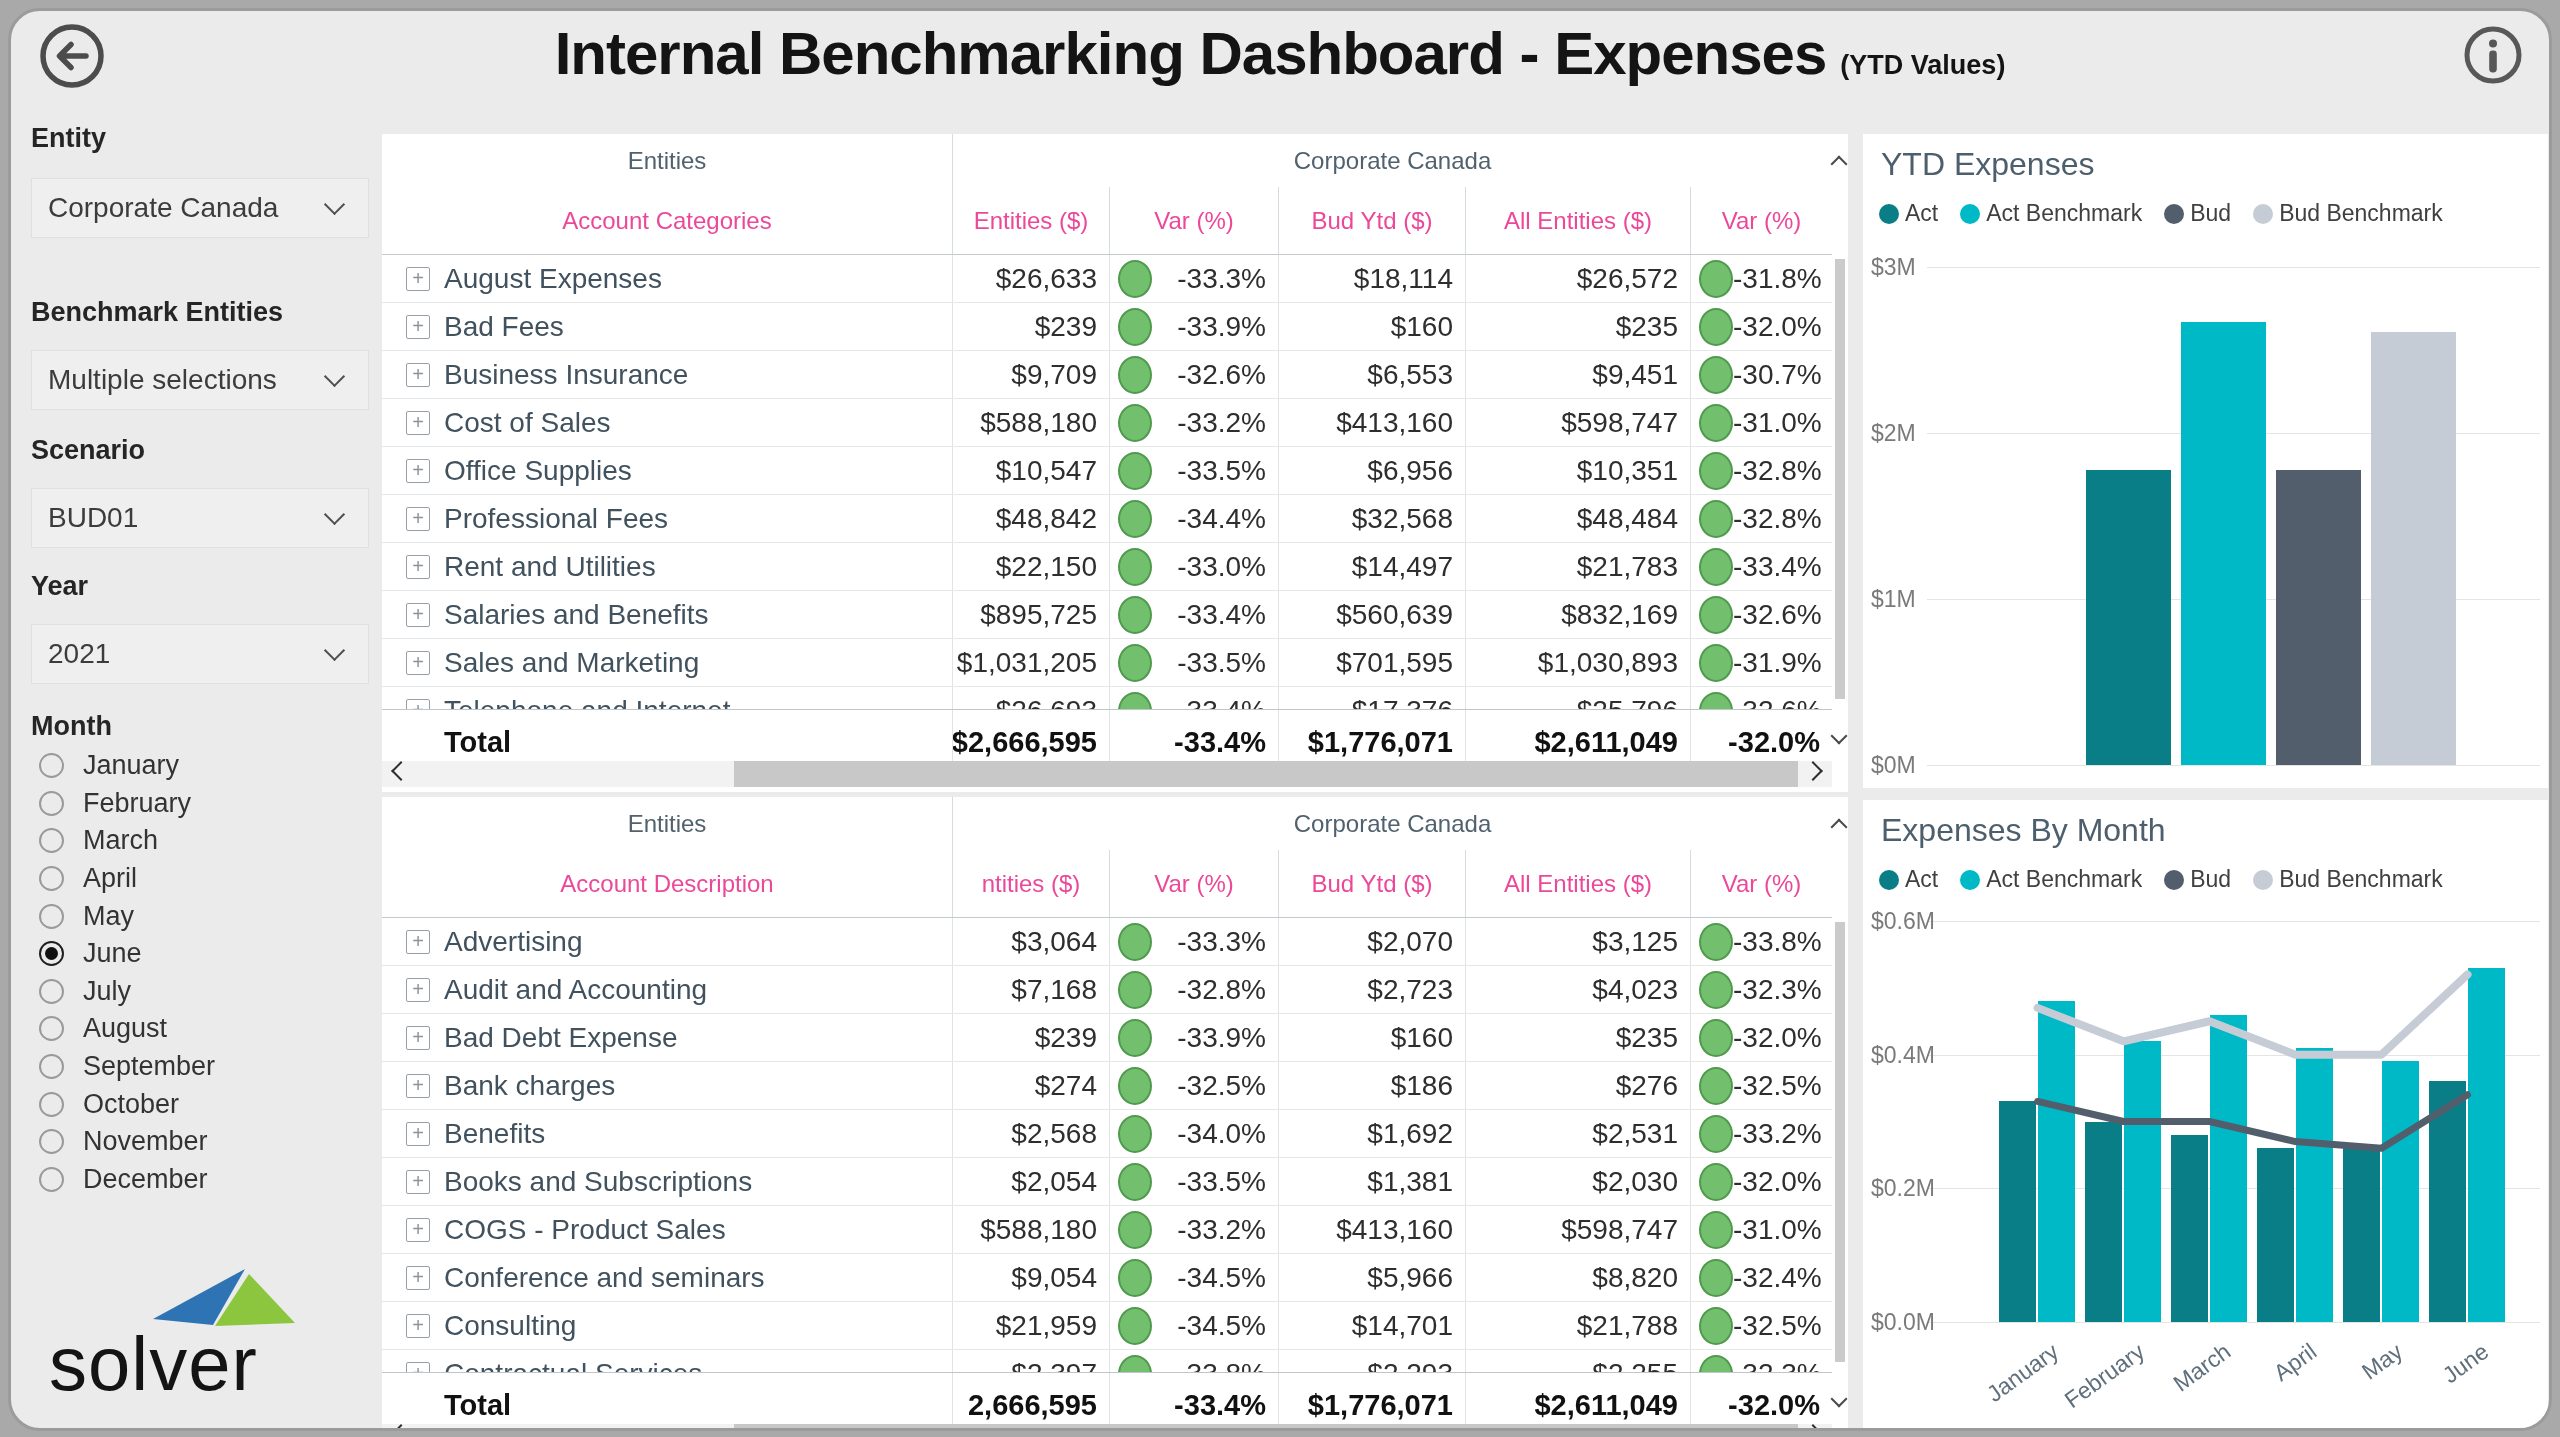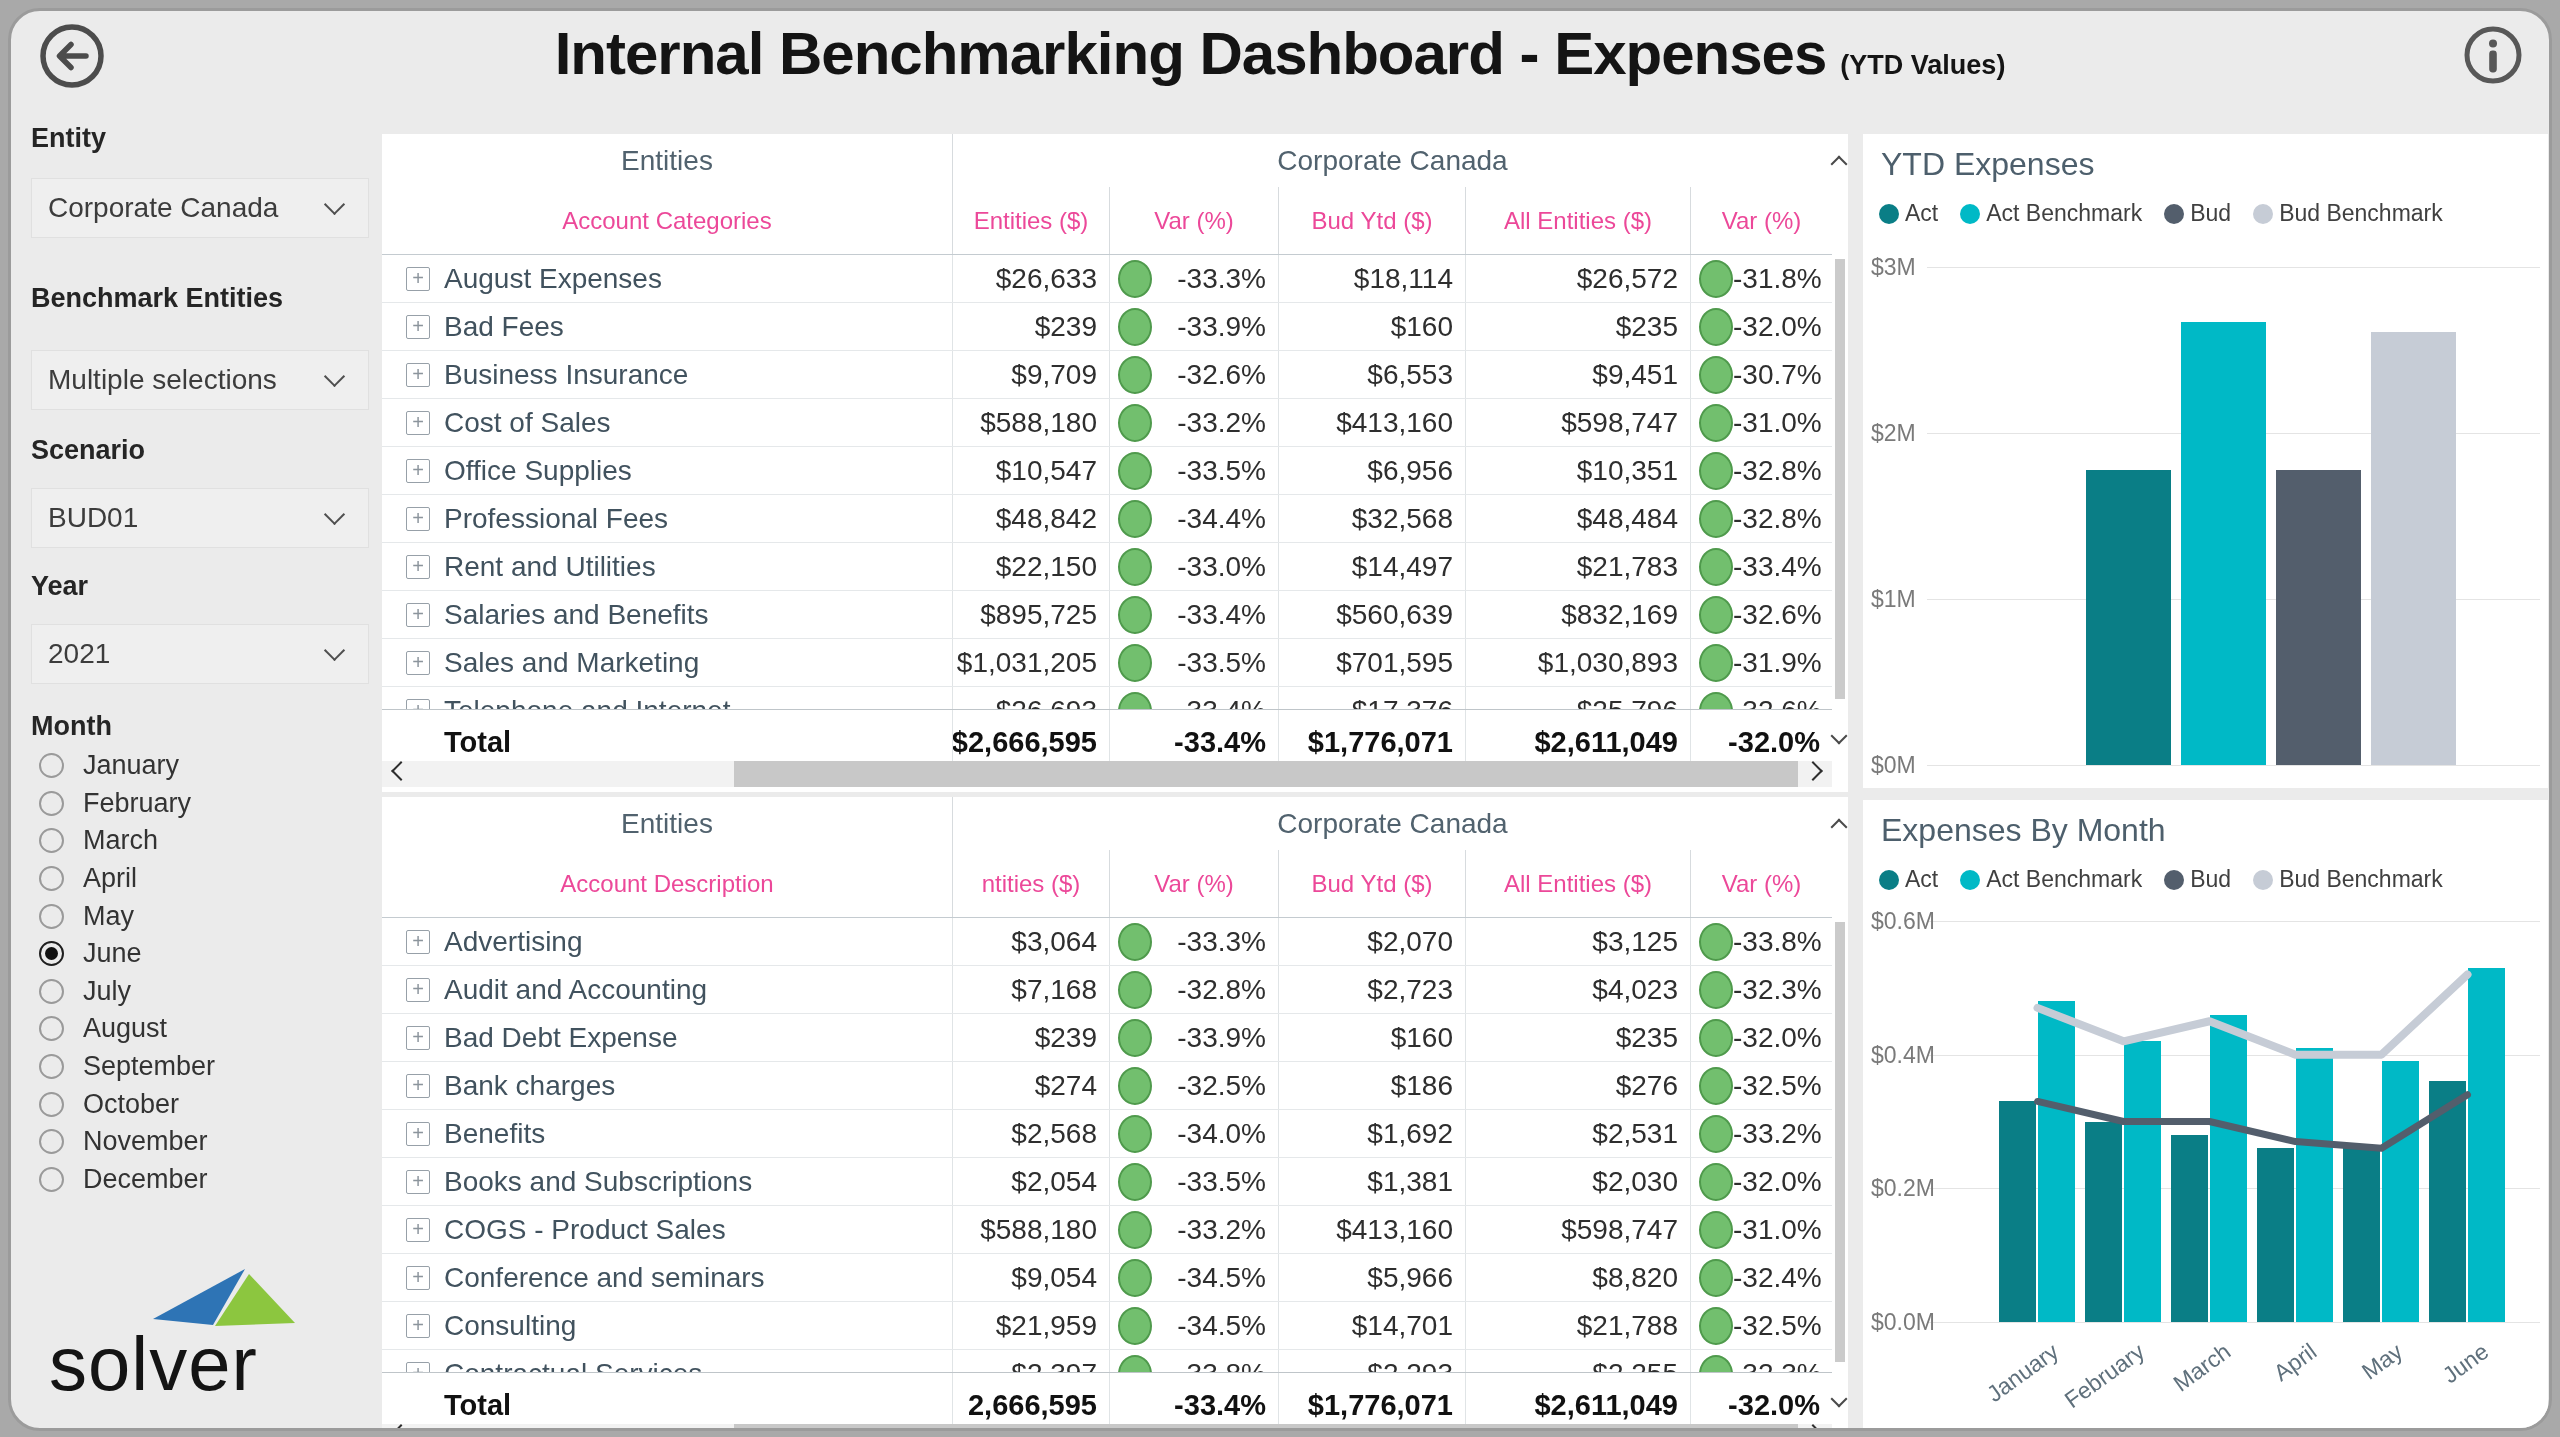--- a/index.html
+++ b/index.html
@@ -29,21 +29,21 @@
   .month-item.selected .radio::after{content:"";display:block;width:13px;height:13px;margin:4px;background:#111;border-radius:50%;}
   .month-label{font-size:27px;color:#333;margin-left:19px;}
   .logo{position:absolute;left:38px;top:1258px;width:300px;}
   .logo svg{display:block;margin-left:102px;}
   .logo-text{font-size:76px;color:#141414;letter-spacing:1px;line-height:0.92;}
   
   .table-card{position:absolute;left:371px;width:1466px;background:#fff;overflow:hidden;}
   #table0{top:123px;height:658px;}
   #table1{top:786px;height:643px;}
   .ghead{position:absolute;left:0;top:0;right:16px;height:53px;display:grid;grid-template-columns:570px 1fr;}
-  .ghead .gcell{display:flex;align-items:center;justify-content:center;font-size:28px;color:#51626e;}
+  .ghead .gcell{display:flex;align-items:center;justify-content:center;font-size:24px;color:#51626e;}
   .ghead .gcell+.gcell{border-left:1px solid #d7dbde;}
   .chead{position:absolute;left:0;top:53px;right:16px;height:68px;display:grid;
     grid-template-columns:570px 157px 169px 187px 225px 142px;border-bottom:1px solid #c4cbd0;}
   .chead .hcell{display:flex;align-items:center;justify-content:center;font-size:24px;color:#ec4899;overflow:hidden;}
   .chead .hcell+.hcell{border-left:1px solid #d7dbde;}
   .tbody{position:absolute;left:0;top:121px;right:16px;height:454px;overflow:hidden;}
   .trow{height:48px;display:grid;grid-template-columns:570px 157px 169px 187px 225px 142px;
     border-bottom:1px solid #e5e8ea;background:#fff;}
   .cell{display:flex;align-items:center;overflow:hidden;font-size:28px;color:#2e2e2e;}
   .cell+.cell{border-left:1px solid #e0e4e6;}
@@ -113,21 +113,21 @@
     </span>
   </button>
 
   <aside class="sidebar">
     <div class="f-label" style="top:112px">Entity</div>
     <div class="f-field" style="top:167px">
       <span class="f-value">Corporate Canada</span>
       <span class="chev"></span>
     </div>
 
-    <div class="f-label" style="top:272px">Benchmark Entities</div>
+    <div class="f-label" style="top:286px">Benchmark Entities</div>
     <div class="f-field" style="top:339px">
       <span class="f-value">Multiple selections</span>
       <span class="chev"></span>
     </div>
 
     <div class="f-label" style="top:424px">Scenario</div>
     <div class="f-field" style="top:477px">
       <span class="f-value">BUD01</span>
       <span class="chev"></span>
     </div>

